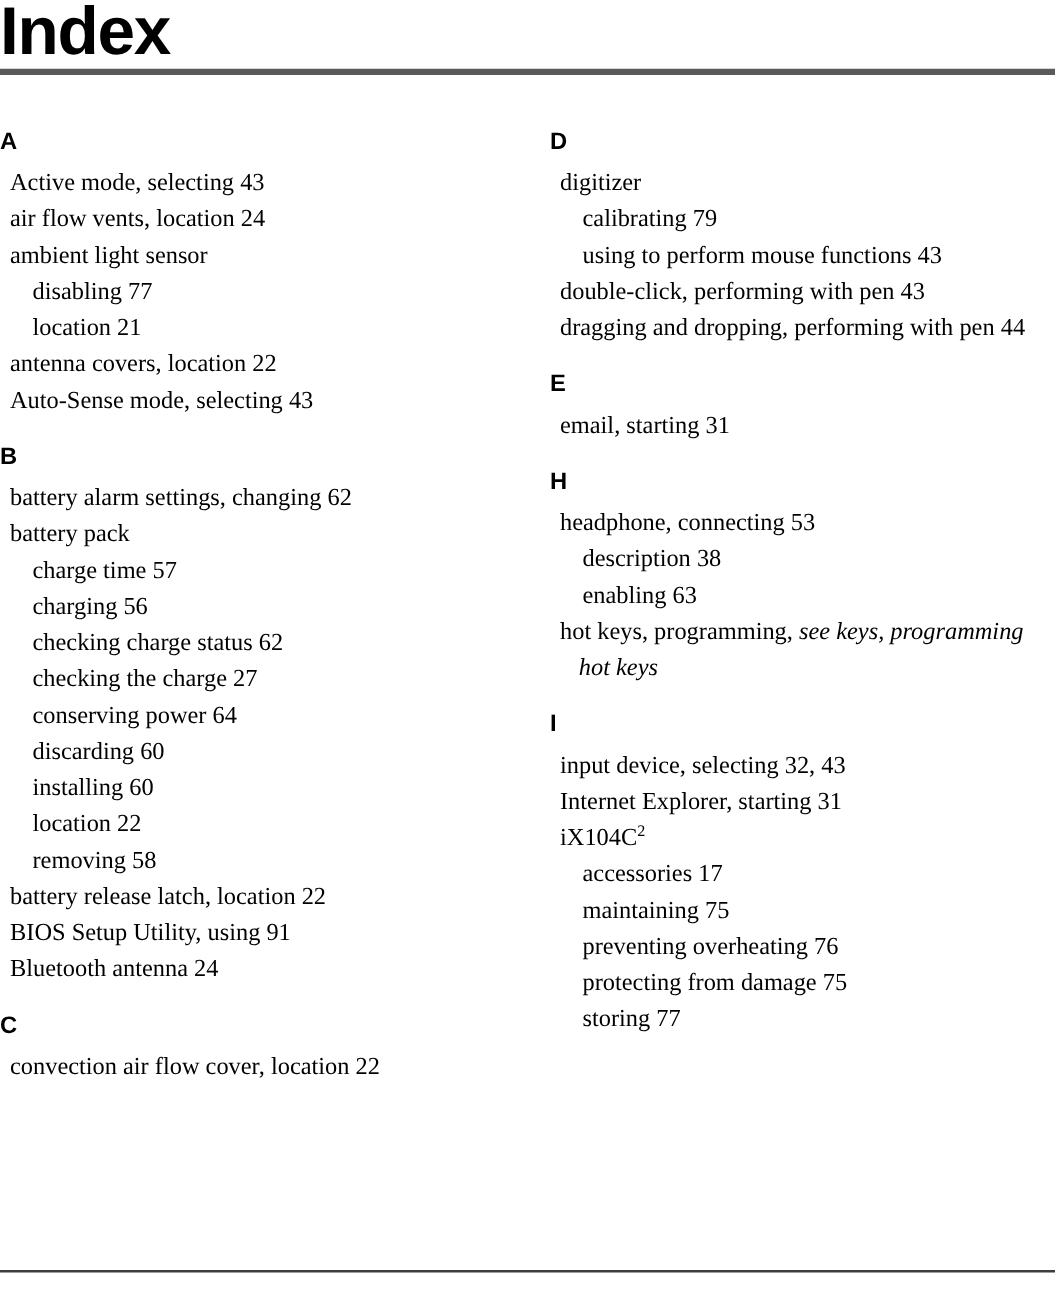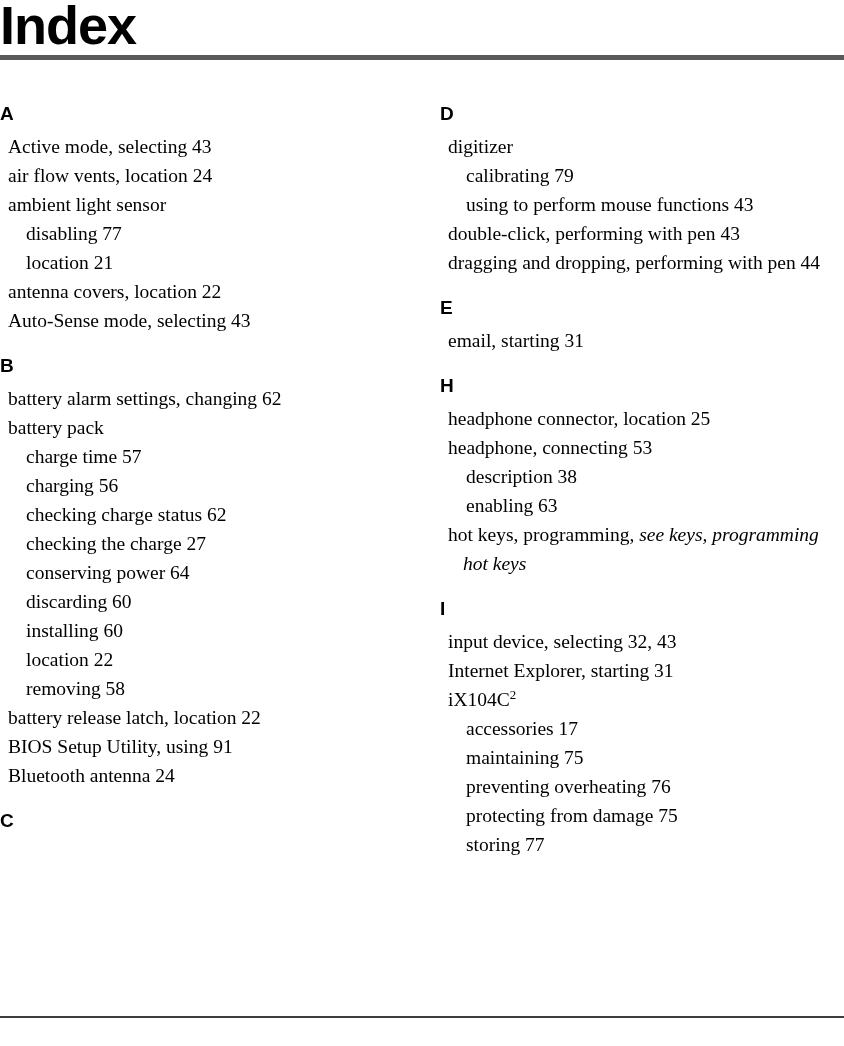--- a/index.html
+++ b/index.html
@@ -169,38 +169,38 @@
         <div class="index-entry level-2">discarding 60</div>
         <div class="index-entry level-2">installing 60</div>
         <div class="index-entry level-2">location 22</div>
         <div class="index-entry level-2">removing 58</div>
         <div class="index-entry level-1">battery release latch, location 22</div>
         <div class="index-entry level-1">BIOS Setup Utility, using 91</div>
         <div class="index-entry level-1">Bluetooth antenna 24</div>
       </div>
       <div class="index-section">
         <div class="section-letter">C</div>
+        <div class="index-entry level-1">convection air flow cover, location 22</div>
       </div>
     </div>
   <div class="column column-right">
       <div class="index-section">
         <div class="section-letter">D</div>
         <div class="index-entry level-1">digitizer</div>
         <div class="index-entry level-2">calibrating 79</div>
         <div class="index-entry level-2">using to perform mouse functions 43</div>
         <div class="index-entry level-1">double-click, performing with pen 43</div>
         <div class="index-entry level-1">dragging and dropping, performing with pen 44</div>
       </div>
       <div class="index-section">
         <div class="section-letter">E</div>
         <div class="index-entry level-1">email, starting 31</div>
       </div>
       <div class="index-section">
         <div class="section-letter">H</div>
-        <div class="index-entry level-1">headphone connector, location 25</div>
         <div class="index-entry level-1">headphone, connecting 53</div>
         <div class="index-entry level-2">description 38</div>
         <div class="index-entry level-2">enabling 63</div>
         <div class="index-entry level-1 wrap"><span>hot keys, programming, </span><span class="xref">see keys, programming hot keys</span></div>
       </div>
       <div class="index-section">
         <div class="section-letter">I</div>
         <div class="index-entry level-1">input device, selecting 32, 43</div>
         <div class="index-entry level-1">Internet Explorer, starting 31</div>
         <div class="index-entry level-1"><span>iX104C</span><span class="sup">2</span></div>

